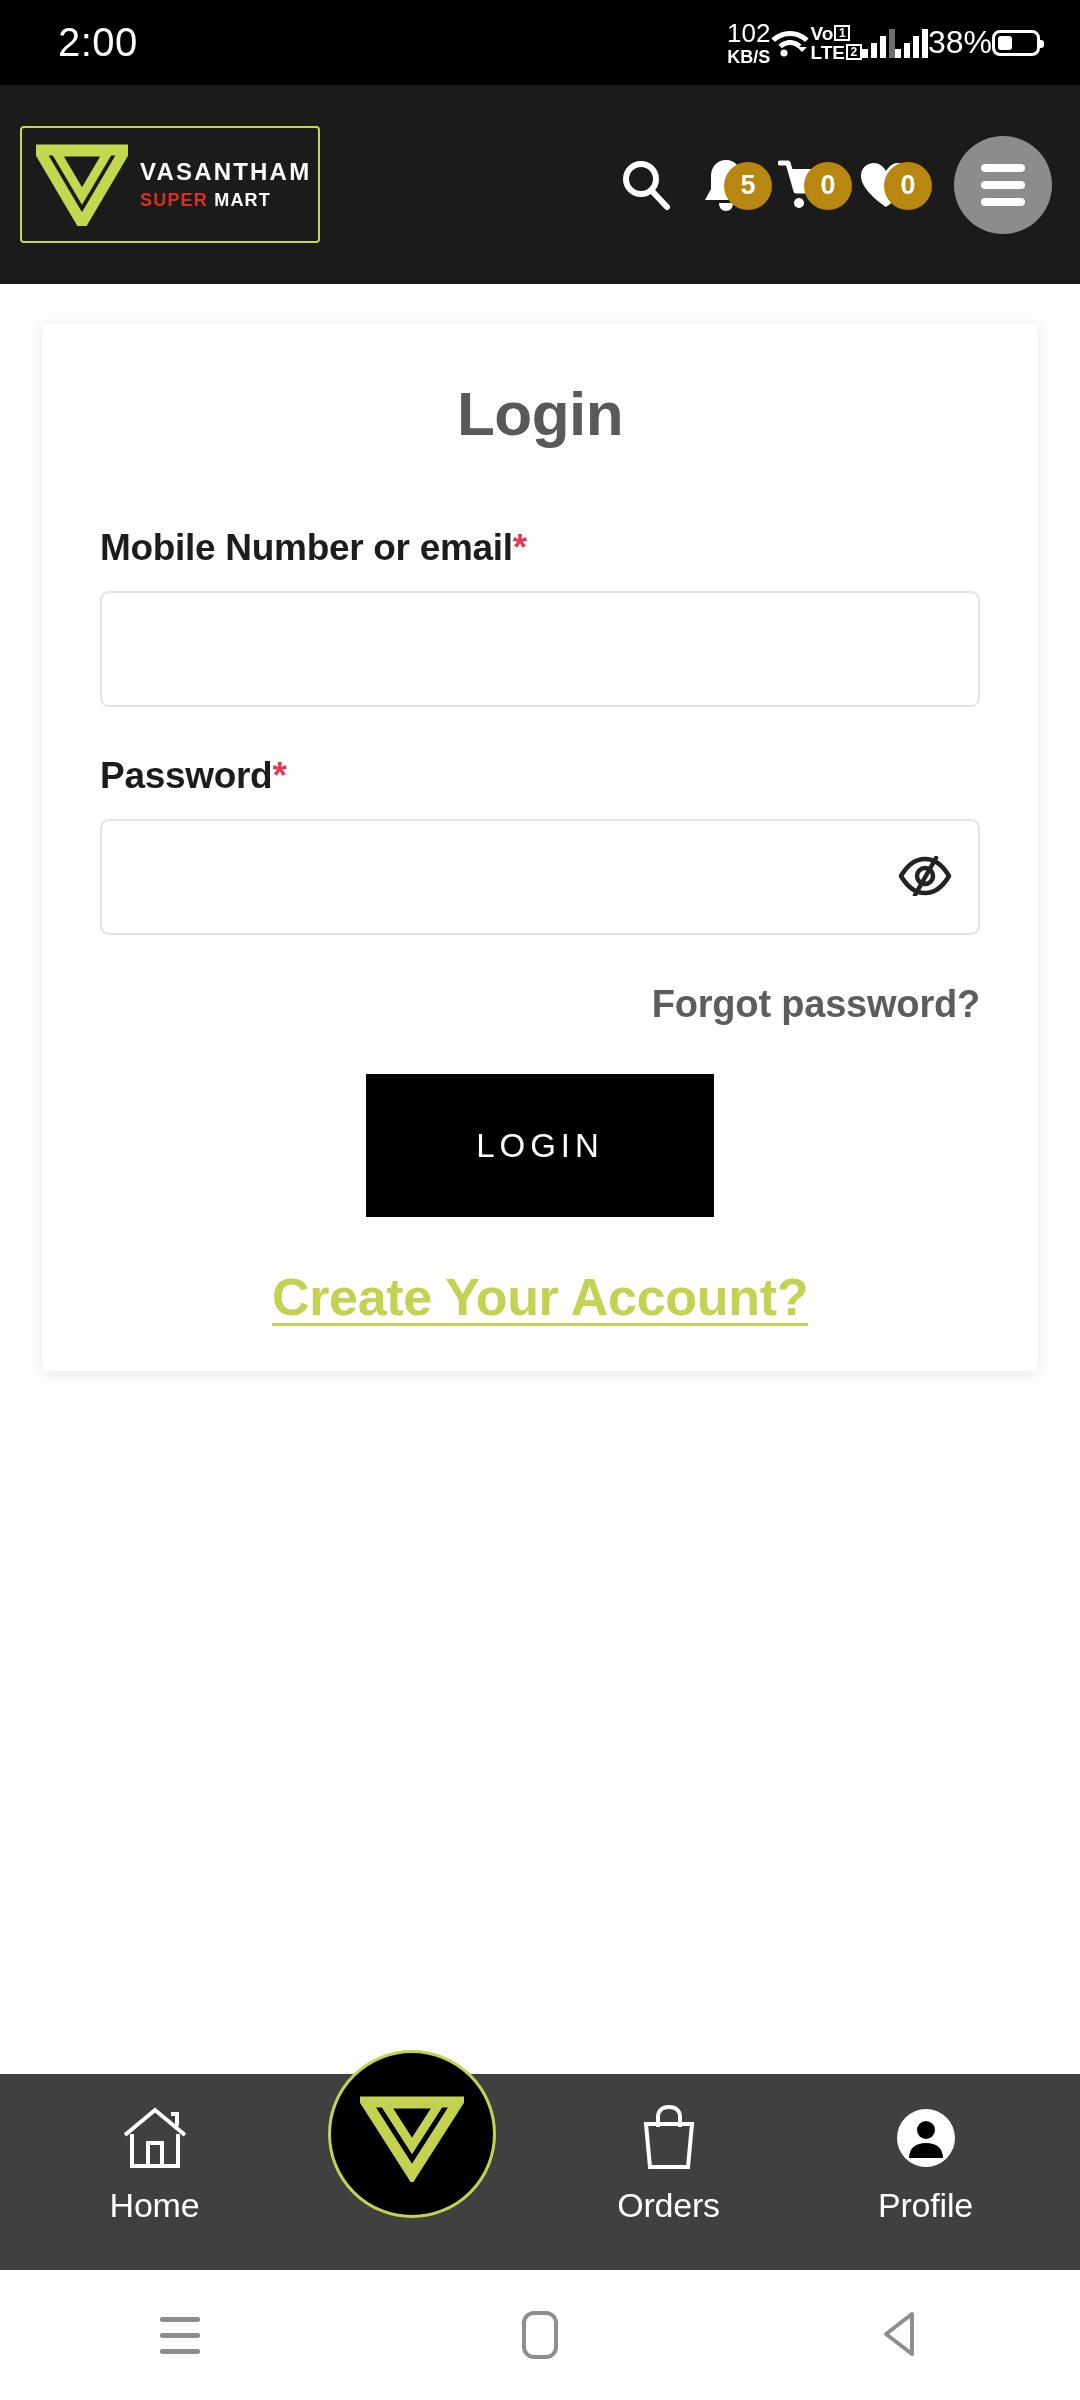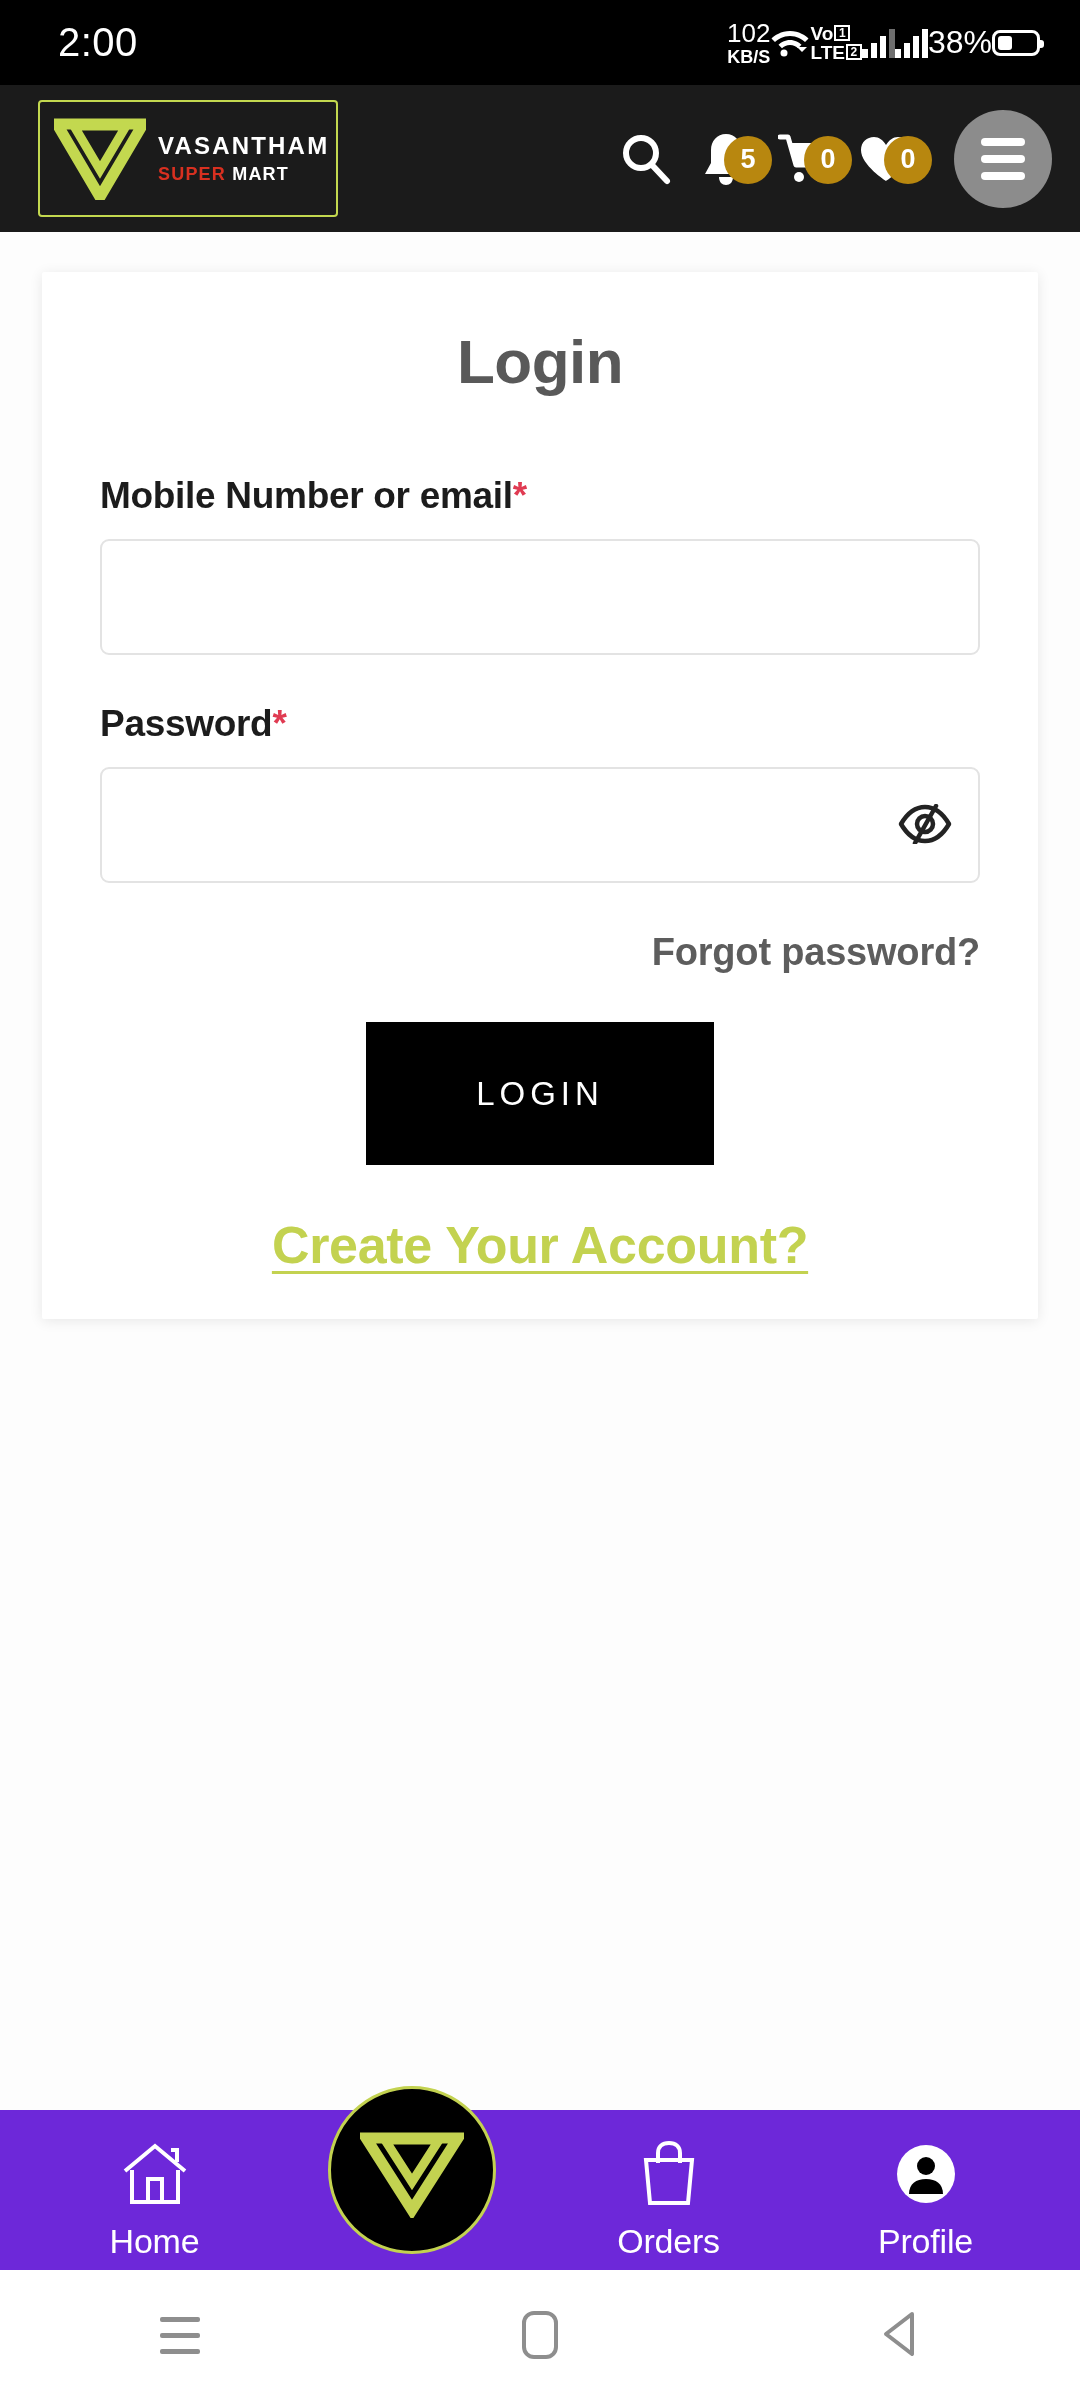--- a/index.html
+++ b/index.html
@@ -99,26 +99,26 @@
     position: absolute;
     right: -7px; top: 7px;
     width: 4px; height: 8px;
     background: #ffffff;
     border-radius: 0 3px 3px 0;
   }
   .batt i { display: block; height: 100%; width: 38%; background: #ffffff; border-radius: 3px; }
 
   
   .app-header {
-    height: 147px;
+    height: 199px;
     background: #1b1b1b;
     display: flex;
     align-items: center;
     justify-content: space-between;
-    padding: 0 28px 0 38px;
+    padding: 0 28px 0 20px;
     flex: 0 0 auto;
   }
   .brand-box {
     border: 2px solid #c3d84f;
     border-radius: 4px;
     width: 300px;
     height: 117px;
     display: flex;
     align-items: center;
     gap: 12px;
@@ -297,22 +297,22 @@
     font-size: 52px;
     font-weight: 700;
     text-decoration: underline;
     text-underline-offset: 8px;
     text-decoration-thickness: 3px;
     letter-spacing: -0.3px;
   }
 
   
   .bottom-nav {
-    height: 160px;
-    background: #6d28d9;
+    height: 196px;
+    background: #404040;
     display: flex;
     align-items: flex-start;
     justify-content: space-between;
     padding: 28px 26px 0 26px;
     position: relative;
     flex: 0 0 auto;
   }
   .nav-item {
     flex: 1 1 0;
     display: flex;

